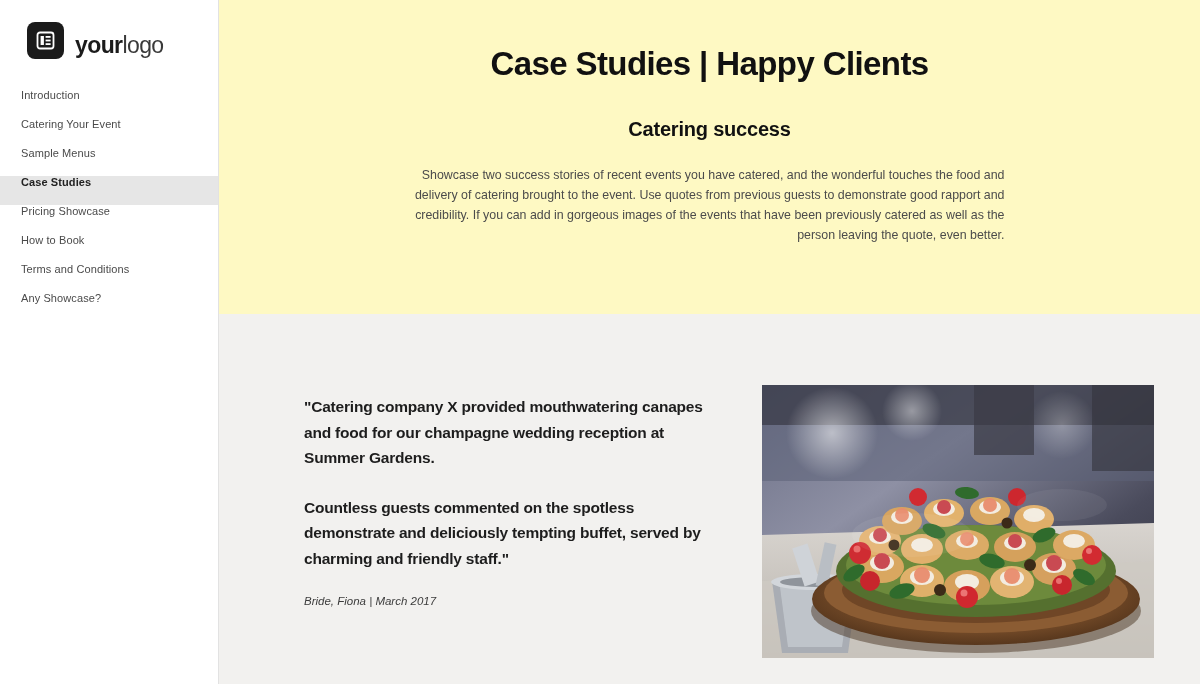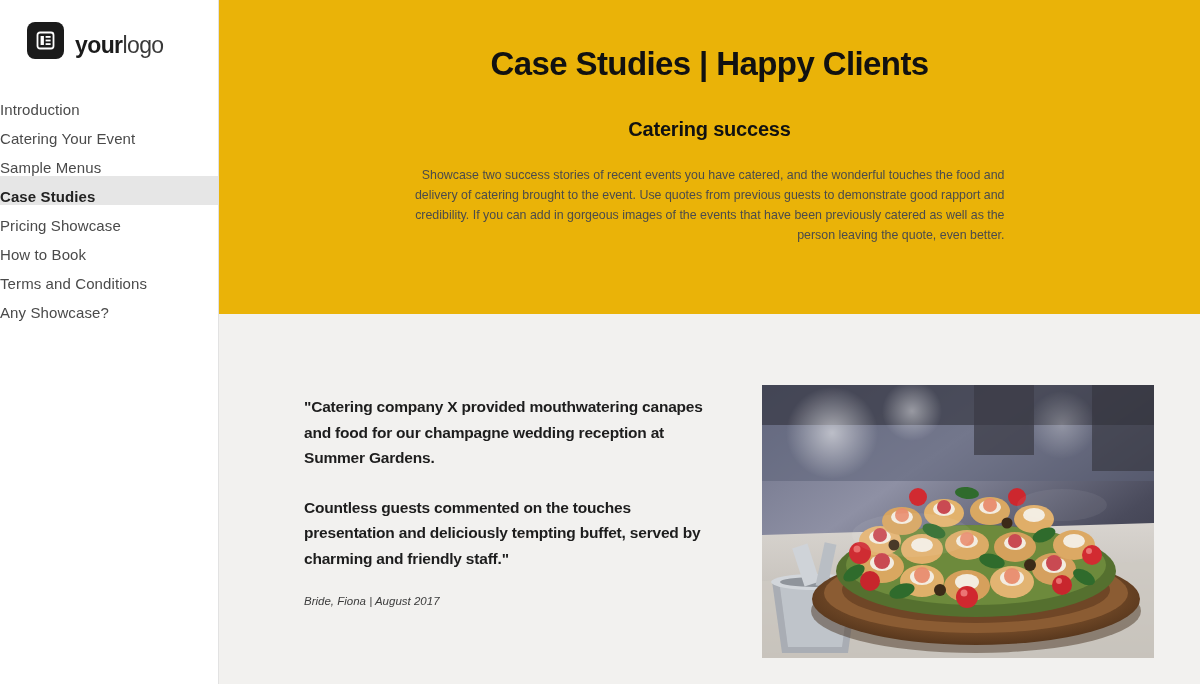--- a/index.html
+++ b/index.html
@@ -53,22 +53,23 @@
     letter-spacing: -0.6px;
     color: #1b1b1b;
     font-weight: 700;
   }
   .logo-text .light { font-weight: 400; color: #3a3a3a; }
 
   .nav { display: block; }
   .nav-item {
     height: 29px;
     display: flex;
-    align-items: flex-end;
-    font-size: 15px;
+    align-items: flex-start;
+    padding-left: 21px;
+    font-size: 11px;
     color: #4a4a4a;
     letter-spacing: 0.1px;
     cursor: pointer;
     user-select: none;
   }
   .nav-item.active {
     background: #e6e6e6;
     font-weight: 700;
     color: #222;
   }
@@ -76,21 +77,21 @@
   
   .main {
     flex: 1;
     height: 684px;
     position: relative;
     background: #ffffff;
     overflow: hidden;
   }
   .top-block {
     height: 382px;
-    background: #eab308;
+    background: #fef9c3;
     padding-top: 44px;
     text-align: center;
   }
   .doc-title {
     font-size: 33px;
     font-weight: 700;
     letter-spacing: -0.6px;
     color: #111;
     margin: 0 0 34px 0;
     line-height: 1.2;
@@ -206,22 +207,22 @@
     <section class="top-block">
       <h1 class="doc-title">Case Studies | Happy Clients</h1>
       <h2 class="doc-subtitle">Catering success</h2>
       <p class="doc-intro">Showcase two success stories of recent events you have catered, and the wonderful touches the food and delivery of catering brought to the event. Use quotes from previous guests to demonstrate good rapport and credibility. If you can add in gorgeous images of the events that have been previously catered as well as the person leaving the quote, even better.</p>
     </section>
 
     <section class="bottom-block">
 
       <div class="quote-wrap">
         <p class="quote-p">"Catering company X provided mouthwatering canapes and food for our champagne wedding reception at Summer Gardens.</p>
-        <p class="quote-p">Countless guests commented on the touches presentation and deliciously tempting buffet, served by charming and friendly staff."</p>
-        <div class="quote-attr">Bride, Fiona | August 2017</div>
+        <p class="quote-p">Countless guests commented on the spotless demonstrate and deliciously tempting buffet, served by charming and friendly staff."</p>
+        <div class="quote-attr">Bride, Fiona | March 2017</div>
       </div>
 
       <figure class="photo">
         <svg class="photo-svg" viewBox="0 0 392 273" preserveAspectRatio="xMidYMid slice" aria-hidden="true">
           <defs>
             <linearGradient id="bgTop" x1="0" y1="0" x2="1" y2="1">
               <stop offset="0%" stop-color="#6b6f86"></stop>
               <stop offset="35%" stop-color="#8e90a4"></stop>
               <stop offset="70%" stop-color="#4a4b5c"></stop>
               <stop offset="100%" stop-color="#2e2f3a"></stop>

